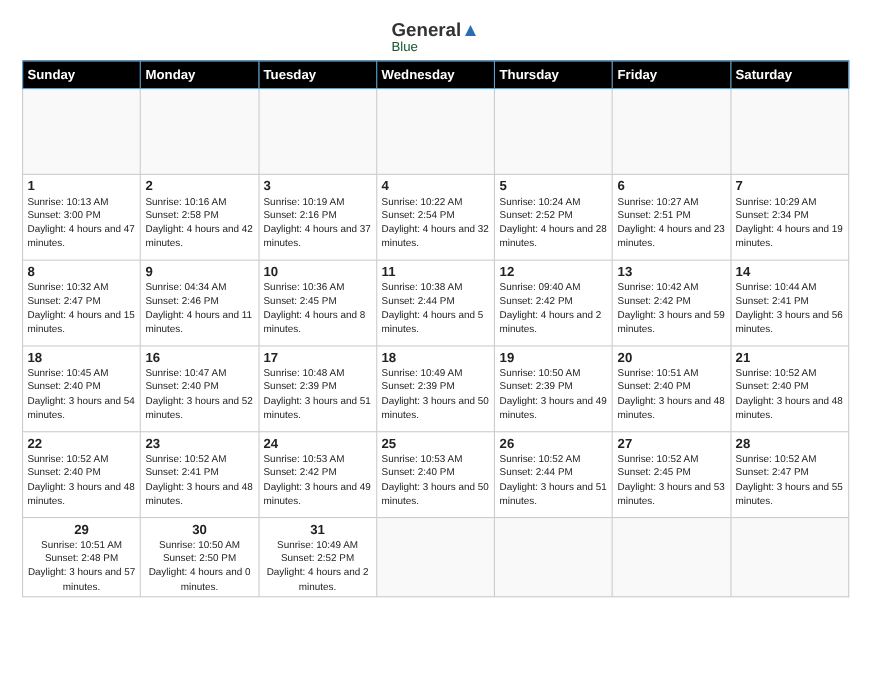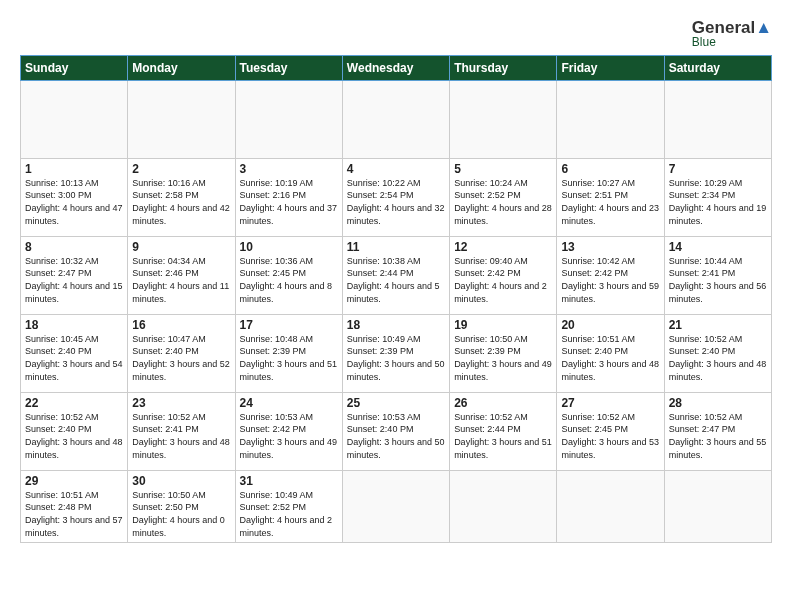--- a/index.html
+++ b/index.html
@@ -10,21 +10,21 @@
       height: 612px;
       overflow: hidden;
     }
     .page {
       width: 792px;
       padding: 18px 20px 10px 20px;
     }
     .header-top {
       display: flex;
       align-items: flex-start;
-      justify-content: flex-end;
+      justify-content: center;
       margin-bottom: 4px;
     }
     .logo {
       display: flex;
       flex-direction: column;
       align-items: flex-start;
     }
     .title-block {
       text-align: right;
     }
@@ -36,39 +36,40 @@
     .subtitle {
       font-size: 14px;
       color: #444;
     }
     .calendar {
       width: 100%;
       border-collapse: collapse;
       margin-top: 6px;
     }
     .calendar th {
-      background: #14532d;
+      background: #000000;
       color: #fff;
       font-size: 12px;
       font-weight: bold;
       padding: 5px 4px;
       text-align: left;
       border: 1px solid #5a9fd4;
     }
     .calendar td {
       border: 1px solid #ccc;
       vertical-align: top;
       padding: 3px 4px;
       font-size: 9.5px;
       color: #222;
       width: 14.28%;
       height: 78px;
     }
     .calendar tr:last-child td {
       height: 66px;
+      text-align: center;
     }
     .day-num {
       font-size: 12px;
       font-weight: bold;
       display: block;
       margin-bottom: 1px;
     }
     .day-info {
       line-height: 1.4;
       font-size: 9px;

